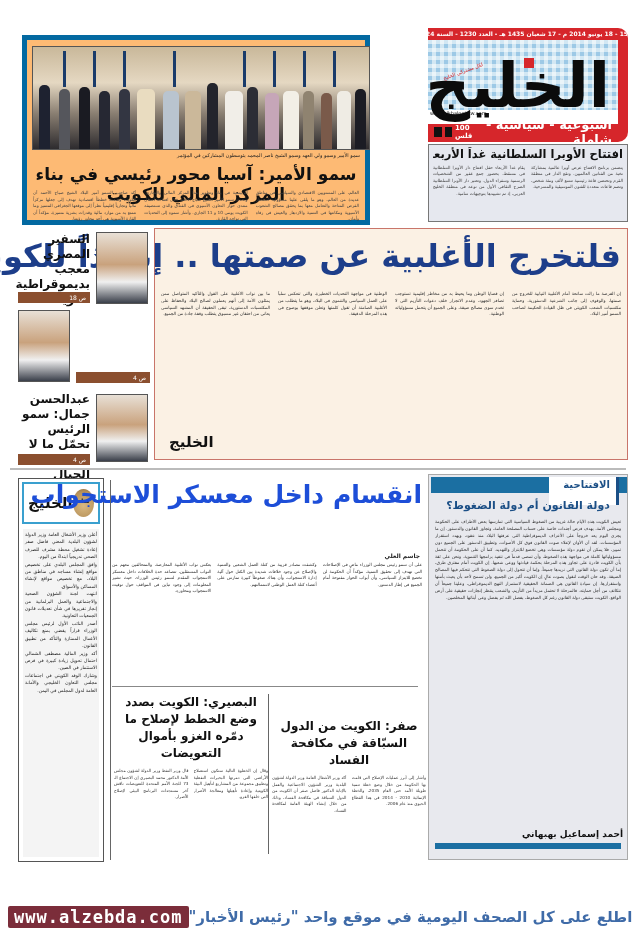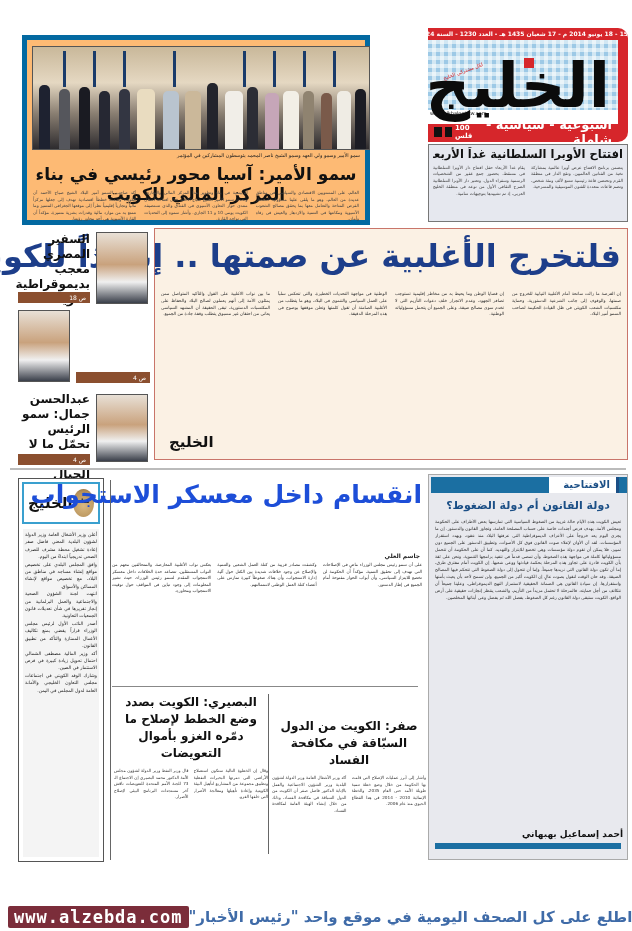--- a/index.html
+++ b/index.html
@@ -53,21 +53,21 @@
   .teaser-title { font-size: 12px; font-weight: bold; line-height: 15px; color: #111; text-align: right; }
   .teaser-photo { position: absolute; width: 48px; height: 70px; border: 1px solid #555; background: linear-gradient(180deg,#e8e0d6 0%,#c9a27d 45%,#f0f0f0 70%,#3a3f4a 100%); }
   .teaser-page { position: absolute; height: 11px; background: #8b4f2f; color: #fff; font-size: 6px; line-height: 11px; padding-right: 4px; text-align: right; }
 
   
   .hrule { position: absolute; left: 10px; right: 6px; height: 2px; background: #bbb; }
 
   
   .opinion { left: 428px; top: 474px; width: 200px; height: 386px; background: #e8e9ee; border: 1px solid #aaa; }
   .op-bar { position: absolute; right: 0; top: 2px; width: 196px; height: 16px; background: #1b6fa2; }
-  .op-bar-label { position: absolute; right: 8px; top: 0; height: 16px; width: 70px; background: #fff; color: #1b4f86; font-size: 10px; line-height: 16px; font-weight: bold; padding-right: 6px; border-right: 3px solid #1b4f86; }
+  .op-bar-label { position: absolute; right: 8px; top: 0; height: 28px; width: 70px; background: #fff; color: #1b4f86; font-size: 10px; line-height: 16px; font-weight: bold; padding-right: 6px; border-right: 3px solid #1b4f86; }
   .op-title { position: absolute; left: 4px; right: 4px; top: 24px; text-align: center; font-weight: bold; font-size: 11px; color: #1b4f86; }
   .op-body { position: absolute; left: 6px; right: 6px; top: 44px; font-size: 4.4px; line-height: 6.9px; color: #333; text-align: justify; height: 300px; overflow: hidden; }
   .op-author { position: absolute; right: 4px; top: 354px; font-size: 9px; font-weight: bold; color: #111; }
   .op-author-bar { position: absolute; left: 6px; right: 6px; top: 368px; height: 6px; background: #1b6fa2; }
 
   
   .main2 { left: 112px; top: 474px; width: 310px; height: 200px; }
   .main2-headline { position: absolute; left: 0; right: 0; top: 4px; text-align: center; font-size: 25px; line-height: 34px; font-weight: bold; color: #1d4ed8; white-space: nowrap; }
   .main2-byline { position: absolute; right: 2px; top: 78px; font-size: 6px; font-weight: bold; color: #222; }
   .main2-cols { position: absolute; left: 0; right: 0; top: 88px; display: flex; gap: 6px; }

